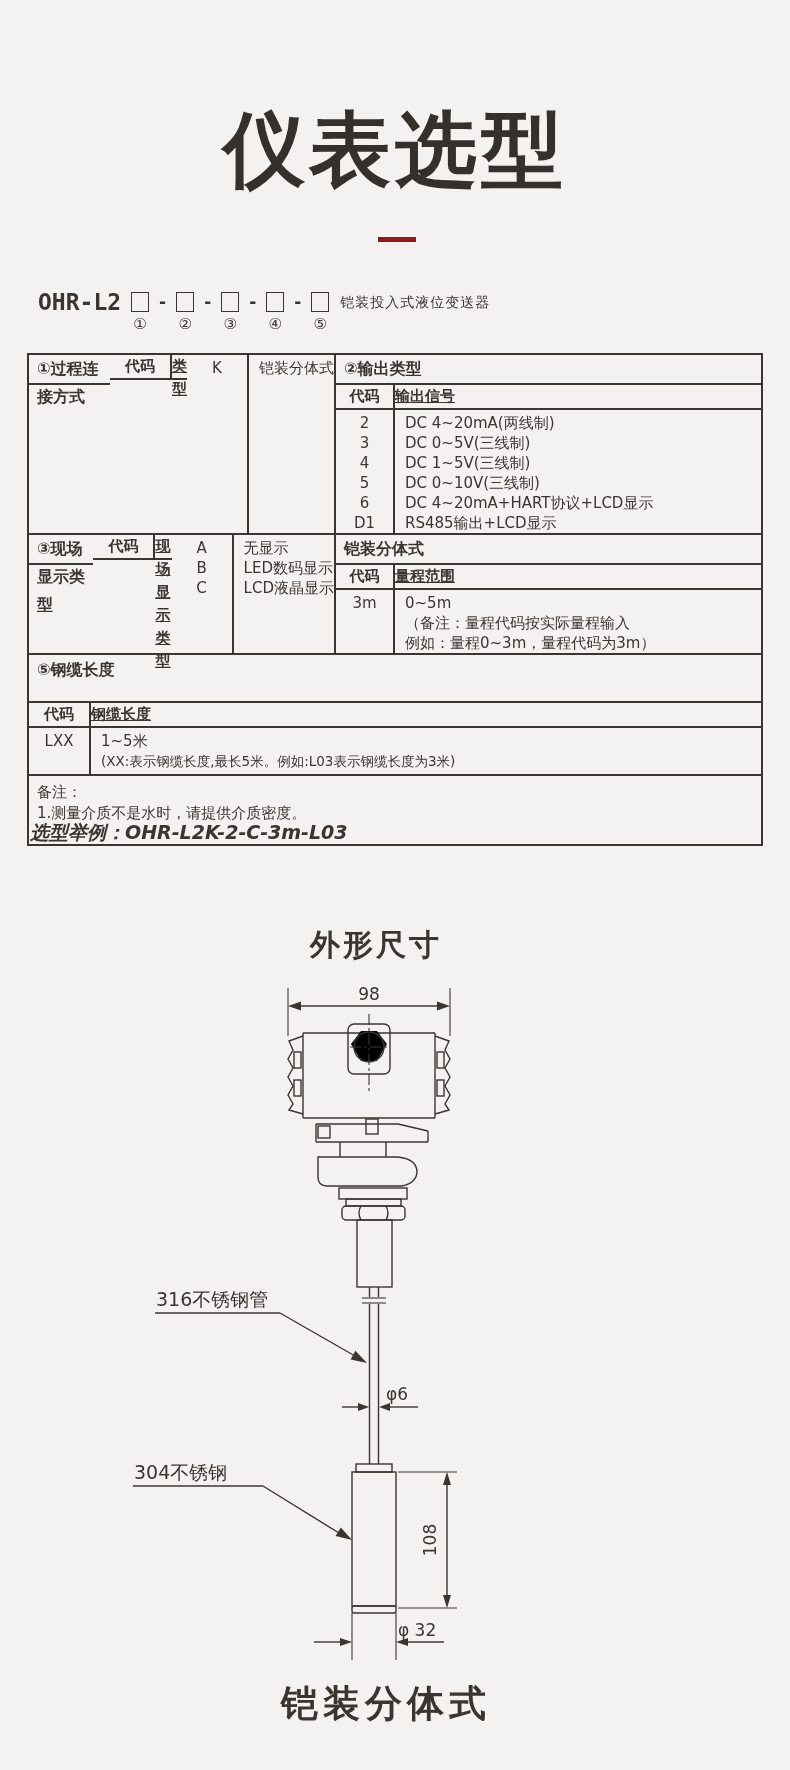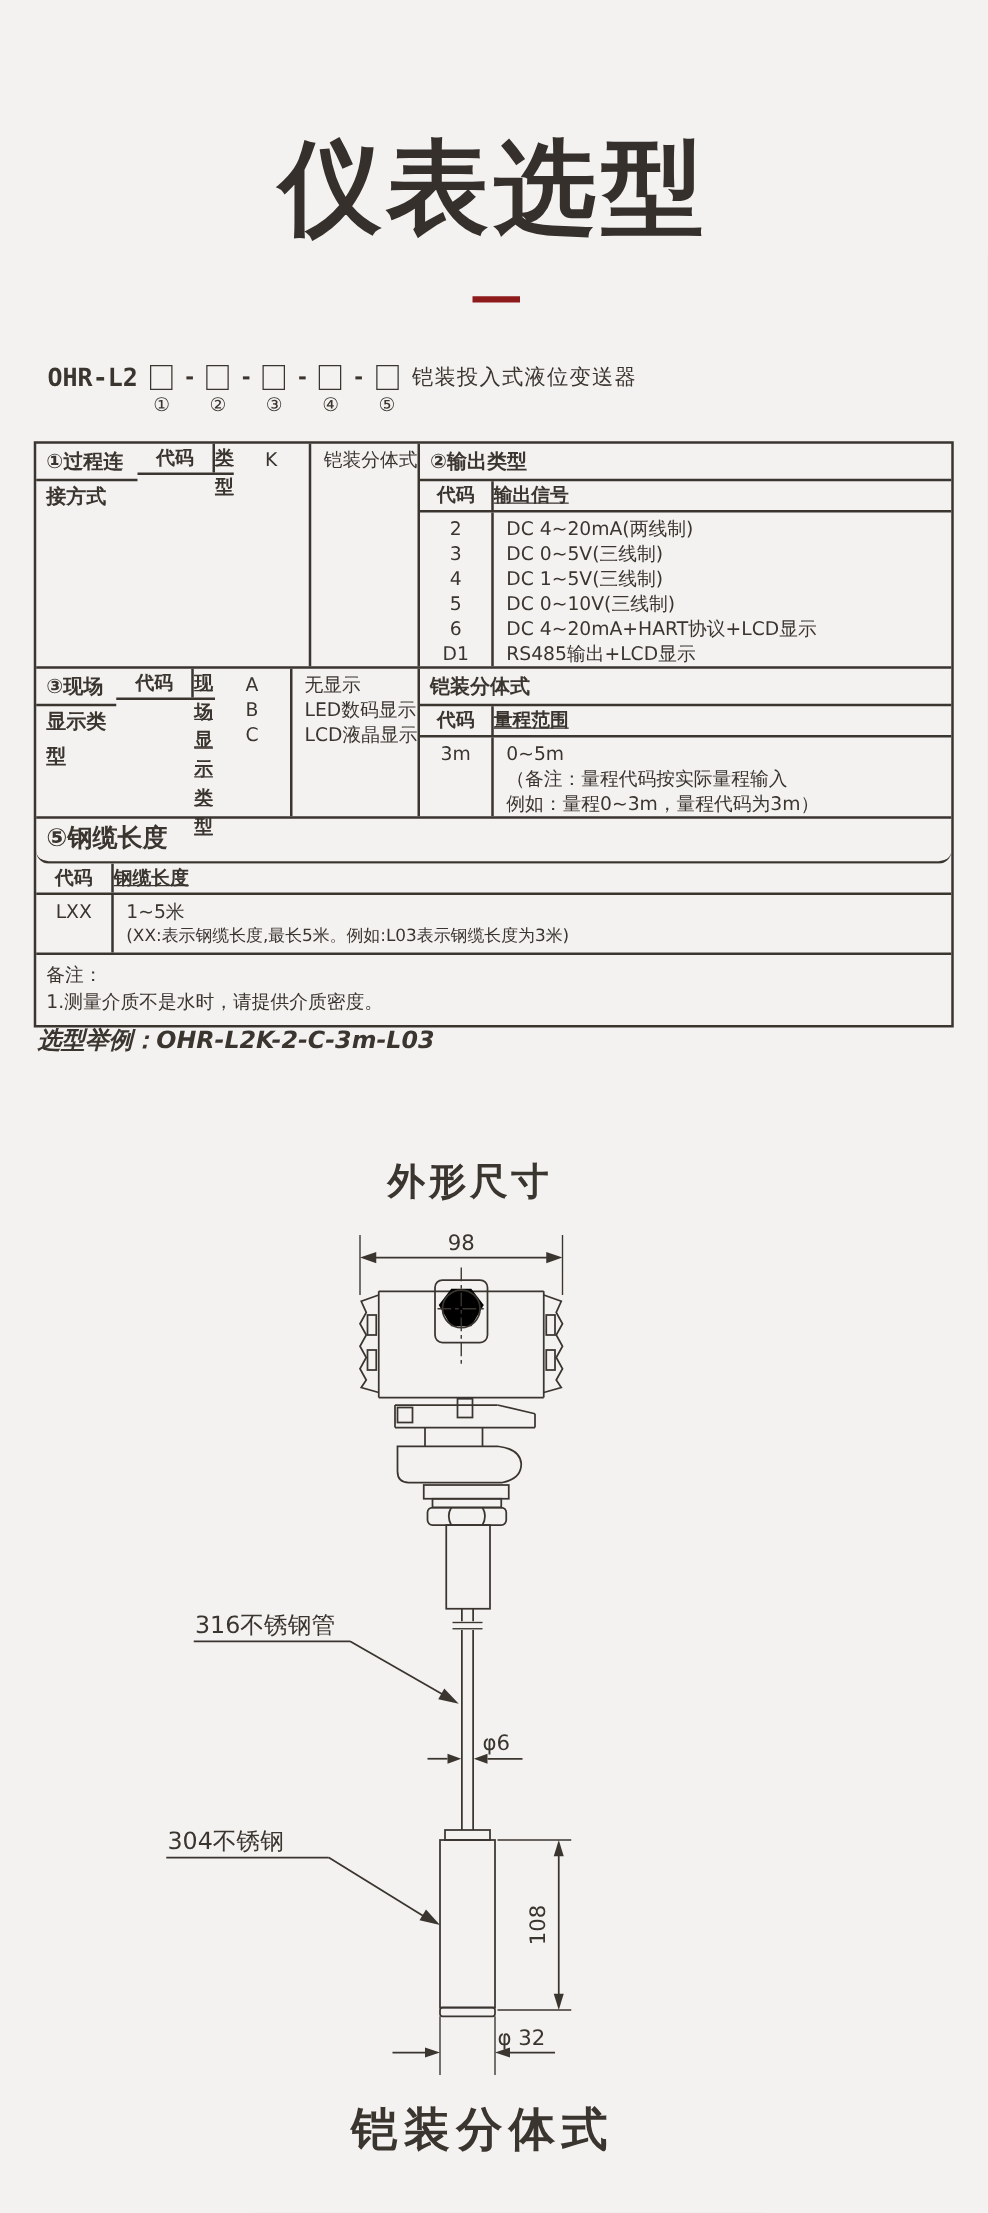--- a/index.html
+++ b/index.html
@@ -10,50 +10,50 @@
   *{margin:0;padding:0;box-sizing:border-box;}
   body{background:#e8e7e5;font-family:"DejaVu Sans","Liberation Sans",sans-serif;}
   .page{position:relative;width:790px;height:1770px;background:var(--bg);overflow:hidden;color:var(--ink);}
 
   .big-title{position:absolute;top:96px;left:0;width:790px;text-align:center;
     font-size:82px;font-weight:900;letter-spacing:4px;color:#35302c;}
   .accent-dash{position:absolute;left:378px;top:237px;width:38px;height:5px;background:var(--accent);}
 
   
   .model{position:absolute;left:38px;top:292px;display:flex;align-items:flex-start;}
-  .model .pre{font-family:"DejaVu Sans Mono","Liberation Mono",monospace;font-size:20px;
+  .model .pre{font-family:"DejaVu Sans Mono","Liberation Mono",monospace;font-size:23px;
     font-weight:bold;line-height:20px;margin-right:10px;}
   .unit{display:flex;flex-direction:column;align-items:center;}
   .mbox{width:18px;height:20px;border:1.5px solid var(--ink);}
   .circ{font-size:15px;line-height:15px;margin-top:5px;}
   .mdash{line-height:20px;margin:0 10px;font-weight:bold;font-size:17px;}
-  .suf{font-size:17px;line-height:21px;margin-left:11px;font-weight:500;letter-spacing:1px;}
+  .suf{font-size:14px;line-height:21px;margin-left:11px;font-weight:500;letter-spacing:1px;}
 
   
   .tbl{position:absolute;left:27px;top:353px;width:736px;border:2px solid var(--ink);
     font-size:15px;font-weight:500;}
   .band{display:flex;}
   .band-sep{border-top:2px solid var(--ink);}
   .half-l{width:307px;border-right:2px solid var(--ink);display:flex;flex-direction:row;}
   .half-r{flex:1;display:flex;flex-direction:column;}
   .sec-h{height:30px;line-height:28px;padding-left:8px;font-weight:700;font-size:16px;
     border-bottom:2px solid var(--ink);}
   .colhead{display:flex;height:25px;line-height:23px;font-weight:700;border-bottom:2px solid var(--ink);}
   .code-w{width:62px;text-align:center;border-right:2px solid var(--ink);flex:none;}
   .code-wr{width:59px;text-align:center;border-right:2px solid var(--ink);flex:none;}
   .labh{flex:1;padding-left:0;text-decoration:underline;}
   .dataarea{display:flex;flex:1;}
   .cc{width:62px;border-right:2px solid var(--ink);text-align:center;padding-top:3px;flex:none;}
   .ccr{width:59px;border-right:2px solid var(--ink);text-align:center;padding-top:3px;flex:none;}
   .lc{flex:1;padding-left:10px;padding-top:3px;}
   .rw{line-height:20px;height:20px;white-space:nowrap;}
   .note{font-size:13.5px;line-height:20px;white-space:nowrap;}
-  .full-h{height:36px;line-height:30px;padding-left:8px;font-weight:700;font-size:20px;
-    border-bottom:2px solid var(--ink);border-radius:10px;}
-  .remarks{padding:6px 8px 8px 8px;line-height:21px;}
+  .full-h{height:48px;line-height:30px;padding-left:8px;font-weight:700;font-size:16px;
+    border-bottom:2px solid var(--ink);}
+  .remarks{padding:6px 8px 20px 8px;line-height:21px;}
 
   
   .example{position:absolute;left:30px;top:820px;width:736px;font-size:19px;font-weight:700;line-height:25px;}
   .example .l1{margin-bottom:3px;font-style:italic;}
 
   .outline-title{position:absolute;top:925px;left:0;width:752px;text-align:center;
     font-size:30px;font-weight:700;letter-spacing:3px;}
   .outline-caption{position:absolute;top:1679px;left:0;width:772px;text-align:center;
     font-size:37px;font-weight:700;letter-spacing:5px;}
 

